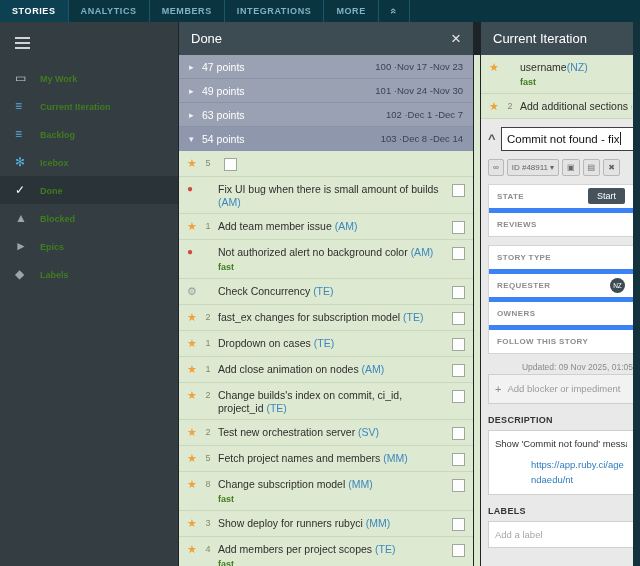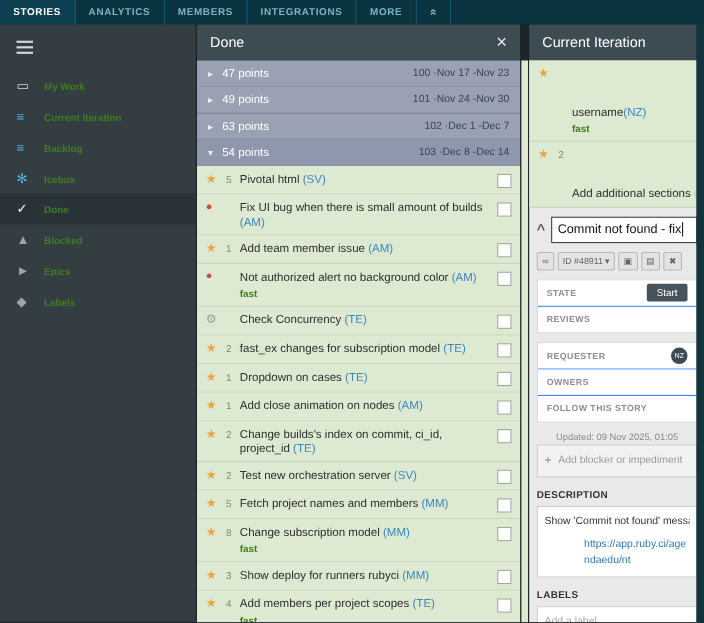--- a/index.html
+++ b/index.html
@@ -50,36 +50,36 @@
   .s-owners{color:#3c87c0;}
   .s-label{display:block;color:#3f7d1f;font-weight:bold;font-size:9px;margin-top:2px;}
   .cbx{width:11px;height:11px;min-width:11px;background:#fdfdfd;border:1px solid #a0a89d;margin-left:6px;margin-top:1px;cursor:pointer;}
 
   
   .sliver{position:absolute;left:474px;top:55px;width:6px;bottom:0;background:#dde9d0;}
 
   
   .current-panel{left:481px;width:159px;}
   .peek{background:#dde9d0;}
-  .peek .s-body{white-space:nowrap;overflow:hidden;margin-top:35px;}
+  .peek .s-body{white-space:nowrap;overflow:hidden;}
 
   .editor{flex:1;background:#e9e9e9;padding:8px 6px 0 7px;overflow:hidden;}
   .title-row{display:flex;align-items:center;}
   .ed-collapse{width:13px;color:#555;font-size:13px;font-weight:bold;cursor:pointer;line-height:1;}
   .title-input{flex:1;background:#fff;border:1px solid #3f3f3f;height:22px;display:flex;align-items:center;padding:0 5px;font-size:11.5px;color:#111;cursor:text;white-space:nowrap;overflow:hidden;}
   .caret{width:1px;height:13px;background:#222;margin-left:1px;}
   .toolbar{display:flex;gap:3px;margin-top:8px;}
   .tbtn{background:#e3e3e3;border:1px solid #b8b8b8;font-size:8px;color:#666;padding:3px 4px;display:flex;align-items:center;gap:2px;cursor:pointer;border-radius:2px;white-space:nowrap;}
   .fgroup{margin-top:8px;background:#fff;border:1px solid #d4d4d4;}
-  .frow{height:23px;display:flex;align-items:center;padding:0 8px;border-bottom:1px solid #3b82f6;cursor:pointer;background:#fff;}
+  .frow{height:23px;display:flex;align-items:center;padding:0 8px;border-bottom:5px solid #3b82f6;cursor:pointer;background:#fff;}
   .frow:last-child{border-bottom:none;}
   .flabel{font-size:8px;letter-spacing:.4px;color:#8d8d8d;font-weight:bold;}
   .faction{margin-left:auto;background:#47535c;color:#fff;font-size:9px;padding:3px 9px;border-radius:2px;cursor:pointer;}
   .favatar{margin-left:auto;width:15px;height:15px;border-radius:50%;background:#3d4b53;color:#fff;font-size:6.5px;display:flex;align-items:center;justify-content:center;}
-  .updated{font-size:8.5px;color:#8a8a8a;text-align:center;margin:8px 1px 2px;}
+  .updated{font-size:8.5px;color:#8a8a8a;text-align:right;margin:8px 1px 2px;}
   .sec-h{font-size:9px;font-weight:bold;color:#333;margin:11px 0 5px;letter-spacing:.3px;}
   .blocker-input{background:#f2f2f2;border:1px solid #cfcfcf;color:#9a9a9a;font-size:9.5px;padding:8px 6px;cursor:text;display:flex;align-items:center;}
   .plus{margin-right:6px;color:#8a8a8a;font-size:11px;}
   .desc-box{background:#fff;border:1px solid #cfcfcf;padding:7px 6px;font-size:9.5px;cursor:pointer;}
   .desc-text{color:#333;white-space:nowrap;overflow:hidden;}
   .desc-link{color:#2f7cc0;display:block;margin-top:8px;word-break:break-all;text-decoration:none;line-height:1.6;margin-left:36px;}
   .label-input{background:#fff;border:1px solid #cfcfcf;color:#a7a7a7;font-size:9.5px;padding:7px 6px;cursor:text;}
 
   
   .rstrip{position:absolute;right:0;top:22px;width:7px;bottom:0;background:#12323d;z-index:6;cursor:pointer;}
@@ -182,24 +182,20 @@
           <span class="chev">▾</span>
           <span class="pts">54 points</span>
           <span class="meta">103 ·Dec 8 -Dec 14</span>
         </div>
       </div>
     <div class="story-list">
 
     <div class="story-row t-feature">
           <span class="story-icon">★</span>
           <span class="pts-num">5</span>
-          <span class="s-body">
-            <span class="s-title">Pivotal html </span><span class="s-owners">(SV)</span>
-            
-          </span>
           <span class="cbx"></span>
         </div>
         <div class="story-row t-bug">
           <span class="story-icon">●</span>
           <span class="pts-num"></span>
           <span class="s-body">
             <span class="s-title">Fix UI bug when there is small amount of builds </span><span class="s-owners">(AM)</span>
             
           </span>
           <span class="cbx"></span>
@@ -377,20 +373,24 @@
             <span class="faction">Start</span>
 
           </div>
           <div class="frow">
             <span class="flabel">REVIEWS</span>
 
           </div>
         </div>
       <div class="fgroup">
 
+      <div class="frow">
+            <span class="flabel">STORY TYPE</span>
+
+          </div>
           <div class="frow">
             <span class="flabel">REQUESTER</span>
 
             <span class="favatar">NZ</span>
           </div>
           <div class="frow">
             <span class="flabel">OWNERS</span>
 
           </div>
           <div class="frow">

